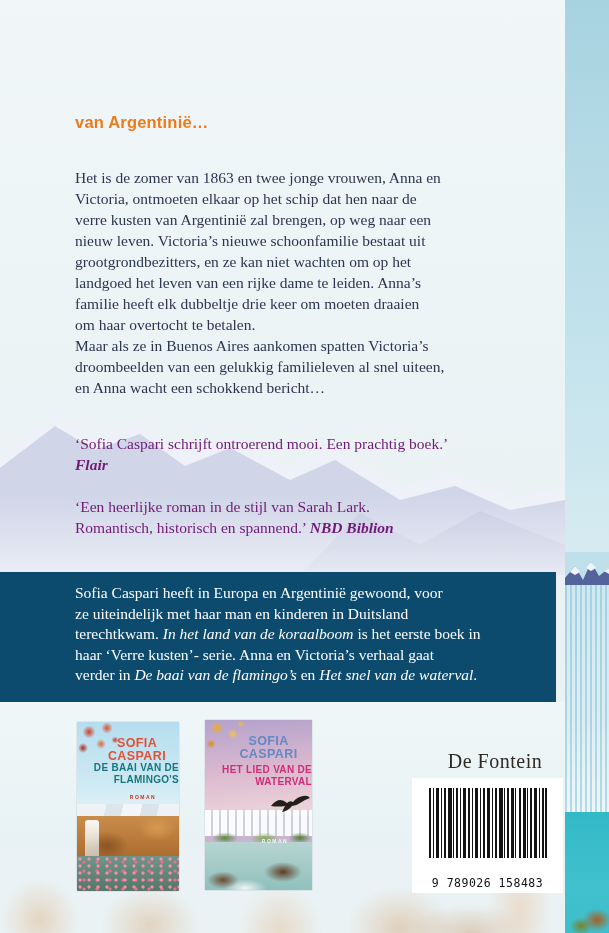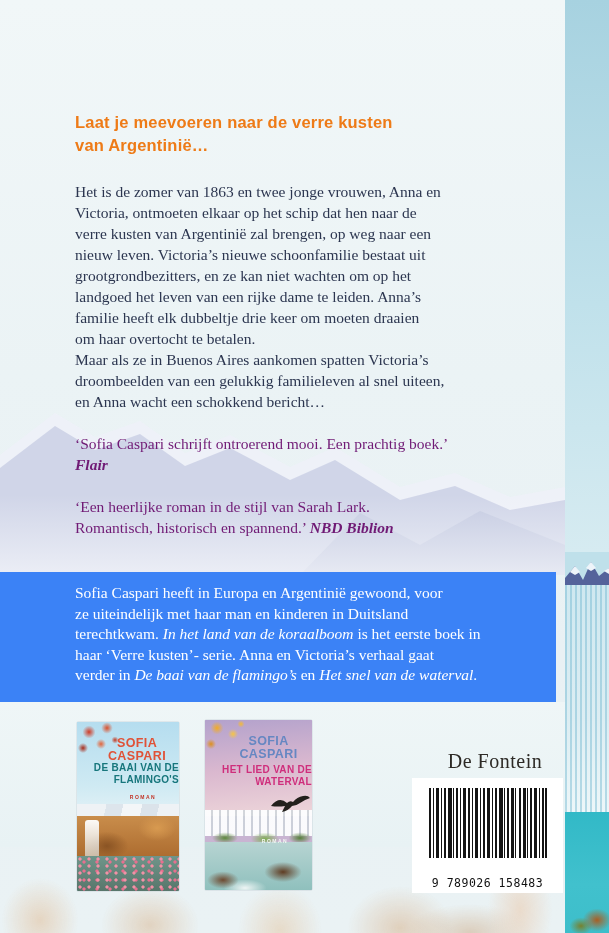--- a/index.html
+++ b/index.html
@@ -35,29 +35,29 @@
     background:linear-gradient(180deg,#32b9c7 0%,#41c1cd 60%,#3dbeca 100%);}
   .strip-tree{left:2px;top:898px;width:42px;height:35px;
     background:
       radial-gradient(ellipse 20px 16px at 30px 22px, #a85f24, rgba(168,95,36,0) 72%),
       radial-gradient(ellipse 16px 12px at 14px 28px, #77812f, rgba(119,129,47,0) 72%);}
 
   
   .tagline{left:75px;top:111px;color:#ee7b17;
     font-family:"Liberation Sans",sans-serif;font-weight:bold;
     font-size:16.5px;line-height:23px;letter-spacing:.2px;white-space:nowrap;}
-  .synopsis{left:75px;top:181px;color:#2c3650;font-size:15.5px;line-height:21px;white-space:nowrap;}
+  .synopsis{left:75px;top:167px;color:#2c3650;font-size:15.5px;line-height:21px;white-space:nowrap;}
   .quote{color:#701a75;font-size:15.5px;line-height:21px;white-space:nowrap;}
   .q1{left:75px;top:433px;}
   .q2{left:75px;top:496px;}
   .source{font-style:italic;font-weight:bold;}
   .it{font-style:italic;}
 
   
-  .bio-box{left:0;top:572px;width:556px;height:130px;background:#3b82f6;}
+  .bio-box{left:0;top:572px;width:556px;height:130px;background:#0c4a6e;}
   .bio-text{left:75px;top:11px;color:#ffffff;font-size:15.5px;line-height:20.5px;white-space:nowrap;}
 
   
   .cover{overflow:hidden;border-radius:1px;box-shadow:0 0 0 .5px rgba(120,140,150,.25);}
   .cover1{left:77px;top:722px;width:102px;height:169px;background:#bcdfee;}
   .cover2{left:205px;top:720px;width:107px;height:170px;background:#c9b4d2;}
   .cov-author{font-family:"Liberation Sans",sans-serif;font-weight:bold;text-align:center;
     font-size:12.5px;line-height:13px;letter-spacing:.4px;margin-top:6px;}
   .cov-title{font-family:"Liberation Sans",sans-serif;font-weight:bold;text-align:right;
     font-size:10px;line-height:11.5px;letter-spacing:.3px;}
@@ -145,21 +145,20 @@
       <path d="M5,32 L10,26 L15,32 L10,35 Z" fill="#eef4fa"></path>
       <path d="M21,28 L26,22 L31,28 L26,31 Z" fill="#eef4fa"></path>
       <path d="M39,31 L44,28 L44,34 Z" fill="#eef4fa"></path>
     </svg>
     <div class="abs strip-glacier"></div>
     <div class="abs strip-water"></div>
     <div class="abs strip-tree"></div>
   </div>
 
   <div class="abs tagline">
-    <div>Laat je meevoeren naar de verre kusten</div>
     <div>van Argentinië…</div>
   </div>
 
   <div class="abs synopsis">
     <div>Het is de zomer van 1863 en twee jonge vrouwen, Anna en</div>
     <div>Victoria, ontmoeten elkaar op het schip dat hen naar de</div>
     <div>verre kusten van Argentinië zal brengen, op weg naar een</div>
     <div>nieuw leven. Victoria’s nieuwe schoonfamilie bestaat uit</div>
     <div>grootgrondbezitters, en ze kan niet wachten om op het</div>
     <div>landgoed het leven van een rijke dame te leiden. Anna’s</div>

